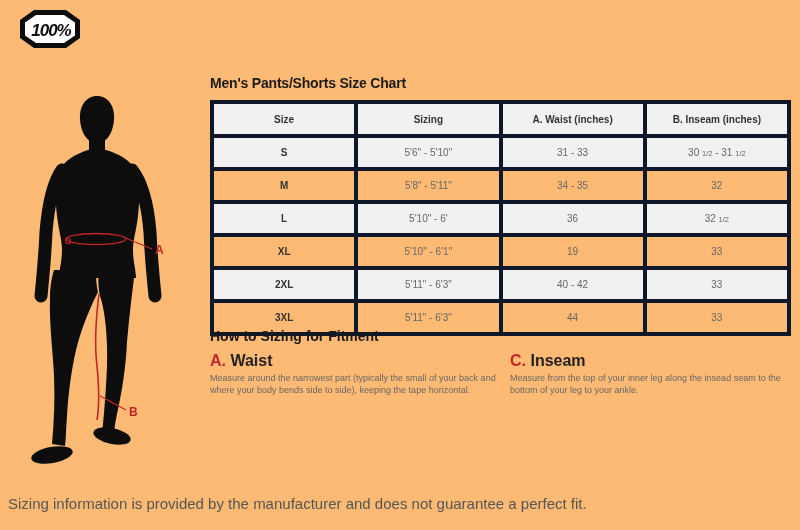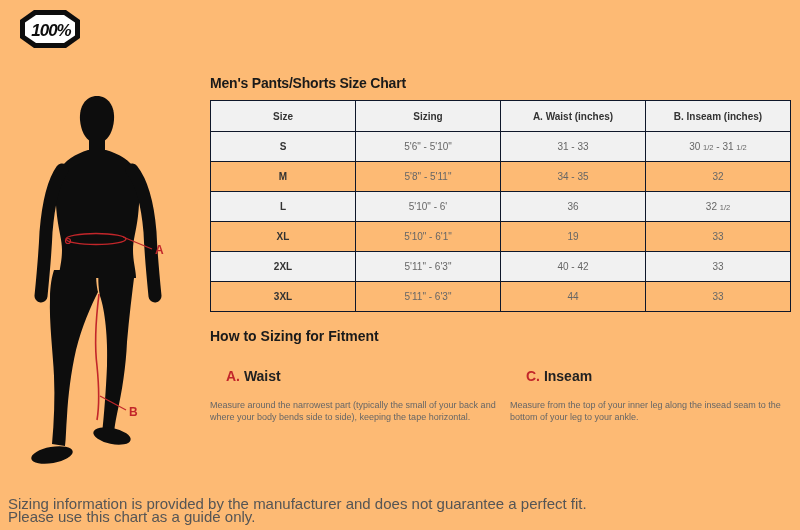--- a/index.html
+++ b/index.html
@@ -10,33 +10,33 @@
   .logo{position:absolute;left:18px;top:8px;width:64px;height:42px;}
 
   
   .figure{position:absolute;left:10px;top:70px;width:200px;height:405px;}
 
   
   .chart-title{position:absolute;left:210px;top:75px;font-size:14px;font-weight:bold;
                color:#1a1a1a;letter-spacing:-0.2px;text-align:right;}
   .size-table{position:absolute;left:210px;top:100px;width:581px;border-collapse:collapse;
               table-layout:fixed;}
-  .size-table th,.size-table td{border:1px solid #0f172a;text-align:center;vertical-align:middle;
+  .size-table th,.size-table td{border:4px solid #0f172a;text-align:center;vertical-align:middle;
               font-size:10px;color:#666;height:29px;padding:0;}
   .size-table th{background:#f1f1f1;color:#333;font-weight:bold;height:30px;}
   .size-table tr.alt td{background:#f1f1f1;}
   .size-table td.size-col{color:#333;font-weight:bold;}
   .frac{font-size:7.5px;}
 
   
   .measure-title{position:absolute;left:210px;top:328px;font-size:14px;font-weight:bold;color:#1a1a1a;}
   .measure-item{position:absolute;top:352px;}
   .measure-item.waist{left:210px;width:305px;}
   .measure-item.inseam{left:510px;width:295px;}
-  .measure-item h4{margin:16px;font-size:14px;font-weight:bold;color:#222;}
+  .measure-item h4{margin:0;font-size:16px;font-weight:bold;color:#222;}
   .measure-item .letter{color:#c2262a;}
   .measure-item p{margin:3px 0 0 0;font-size:9px;line-height:11.5px;color:#666;}
 
   
   .footer{position:absolute;left:8px;top:497px;font-size:15px;line-height:13px;color:#555;}
 
   .red-stroke{stroke:#c2262a;fill:none;}
   .red-label{fill:#c2262a;font-family:"Liberation Sans",sans-serif;font-weight:bold;font-size:12px;}
 </style>
 </head>
@@ -148,16 +148,15 @@
   <div class="measure-item inseam">
     <h4>
       <span class="letter">C.</span>
       <span>Inseam</span>
     </h4>
     <p>Measure from the top of your inner leg along the insead seam to the bottom of your leg to your ankle.</p>
   </div>
 
   <div class="footer">
     <div>Sizing information is provided by the manufacturer and does not guarantee a perfect fit.</div>
-    <div>Please use this chart as a guide only.</div>
   </div>
 
 </div>
 
 </body></html>

